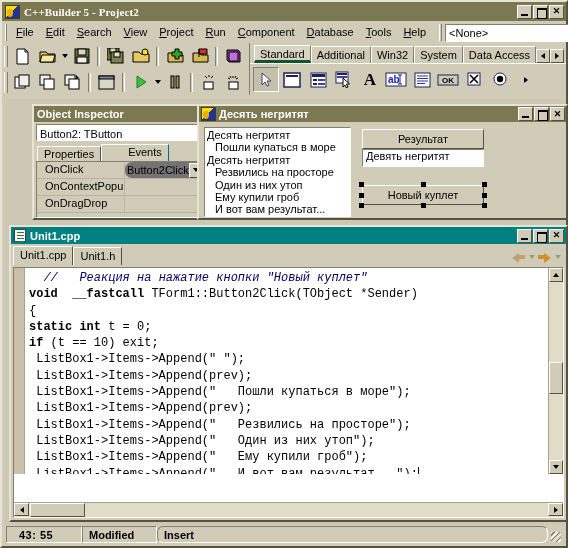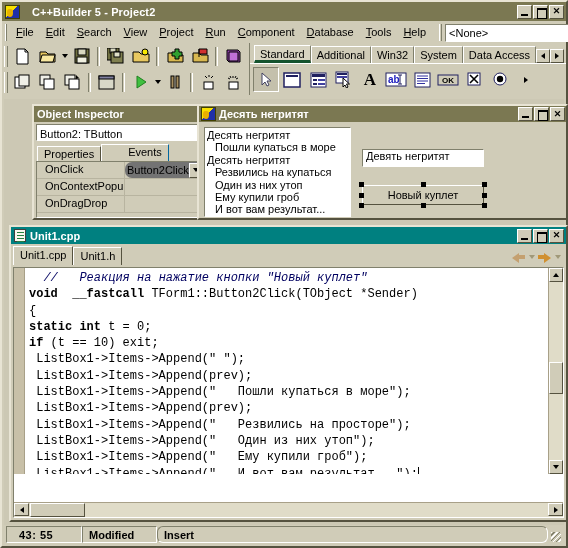--- a/index.html
+++ b/index.html
@@ -22,22 +22,22 @@
     border-color: #e8e4d4 #55523f #55523f #e8e4d4;
   }
 
   
   .titlebar {
     height: 19px; display: flex; align-items: center;
     background: #7b7852; color: #ffffff;
     padding: 0 2px 0 3px; font-weight: bold; font-size: 11px;
     user-select: none;
   }
-  .titlebar .tb-title { flex: 1; margin-left: 12px; letter-spacing: 0.1px;
-      white-space: nowrap; overflow: hidden; }
+  .titlebar .tb-title { flex: 1; margin-left: 4px; letter-spacing: 0.1px;
+      white-space: nowrap; overflow: hidden; font-family: Liberation Serif, serif; }
   .tb-btns { display: flex; gap: 1px; }
   .tb-btn {
     width: 15px; height: 14px; background: #d0ccb8;
     border: 1px solid; border-color: #fff #55523f #55523f #fff;
     position: relative; font-size: 9px; color: #000;
     display: flex; align-items: center; justify-content: center;
     font-family: "Liberation Sans", sans-serif; font-weight: bold; line-height: 1;
   }
   .tb-btn.min::after { content:""; position:absolute; bottom:2px; left:3px;
      width:7px; height:2px; background:#000; }
@@ -575,25 +575,26 @@
           <div class="tb-btn min"></div>
           <div class="tb-btn max"></div>
           <div class="tb-btn">✕</div>
         </div>
       </div>
       <div id="form-canvas">
         <div id="listbox">
           <div class="lb-item">Десять негритят</div>
           <div class="lb-item ind">Пошли купаться в море</div>
           <div class="lb-item">Десять негритят</div>
-          <div class="lb-item ind">Резвились на купаться</div>
+          <div class="lb-item ind">Резвились на просторе</div>
           <div class="lb-item ind">Один из них утоп</div>
           <div class="lb-item ind">Ему купили гроб</div>
           <div class="lb-item ind">И вот вам результат...</div>
         </div>
+        <div class="fbtn" id="btn-result">Результат</div>
         <div id="edit-field">
           <span>Девять негритят</span>
         </div>
         <div class="fbtn" id="btn-new">Новый куплет</div>
 
         <div class="handle" style="left:158px;  top:57px;"></div>
         <div class="handle" style="left:219.5px;top:57px;"></div>
         <div class="handle" style="left:281px;  top:57px;"></div>
         <div class="handle" style="left:158px;  top:67.5px;"></div>
         <div class="handle" style="left:281px;  top:67.5px;"></div>

